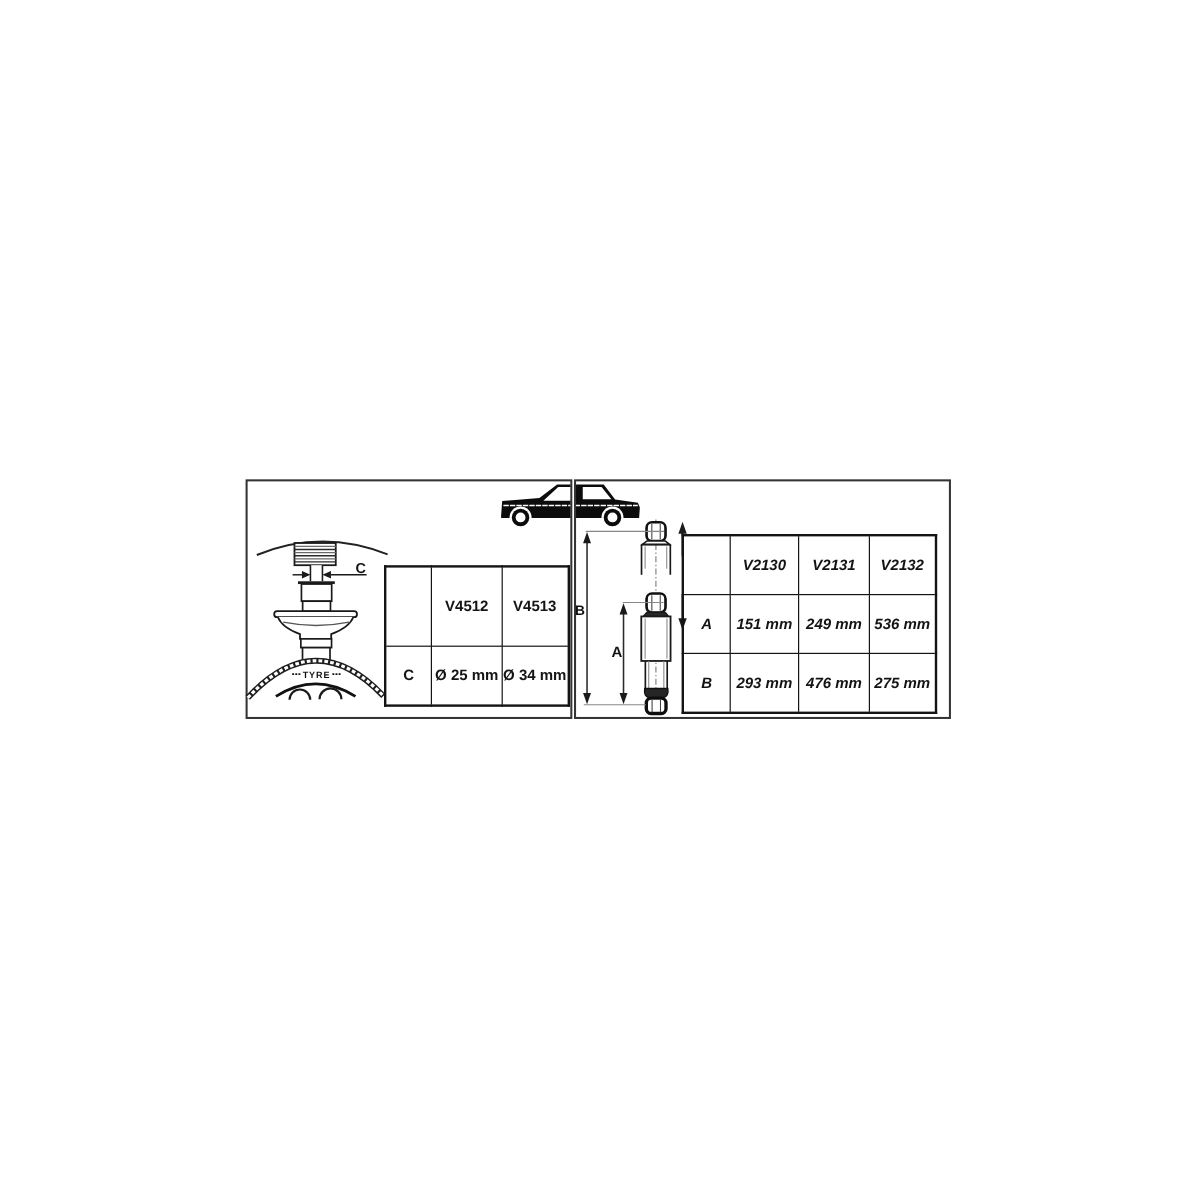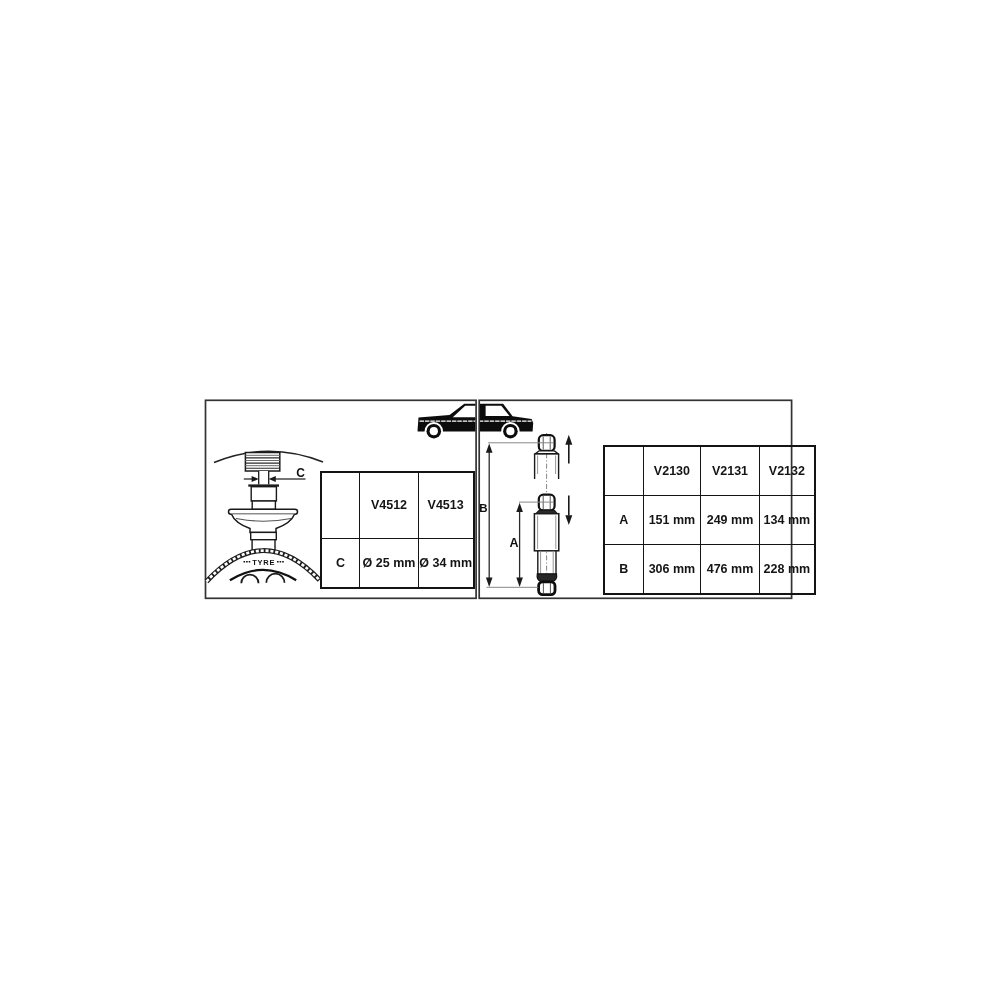--- a/index.html
+++ b/index.html
@@ -182,41 +182,41 @@
           <td>V4513</td>
         </tr>
   <tr style="height:49.6px">
           <td>C</td>
           <td>Ø 25 mm</td>
           <td>Ø 34 mm</td>
         </tr>
 </tbody>
     </table>
 
-<table style="left:603px;top:444.5px;width:213px;border:2.2px solid #141414;">
+<table style="left:568px;top:444.5px;width:213px;border:2.2px solid #141414;font-style:italic;">
   <colgroup>
         <col style="width:39.2px">
         <col style="width:57.5px">
         <col style="width:58.6px">
         <col>
       </colgroup>
   <tbody>
         <tr style="height:49.6px">
           <td></td>
           <td>V2130</td>
           <td>V2131</td>
           <td>V2132</td>
         </tr>
   <tr style="height:49.4px">
           <td>A</td>
           <td>151 mm</td>
           <td>249 mm</td>
-          <td>134 mm</td>
+          <td>536 mm</td>
         </tr>
   <tr style="height:49.5px">
           <td>B</td>
-          <td>306 mm</td>
+          <td>293 mm</td>
           <td>476 mm</td>
-          <td>228 mm</td>
+          <td>275 mm</td>
         </tr>
 </tbody>
     </table>
 </div>
 
 </body></html>

